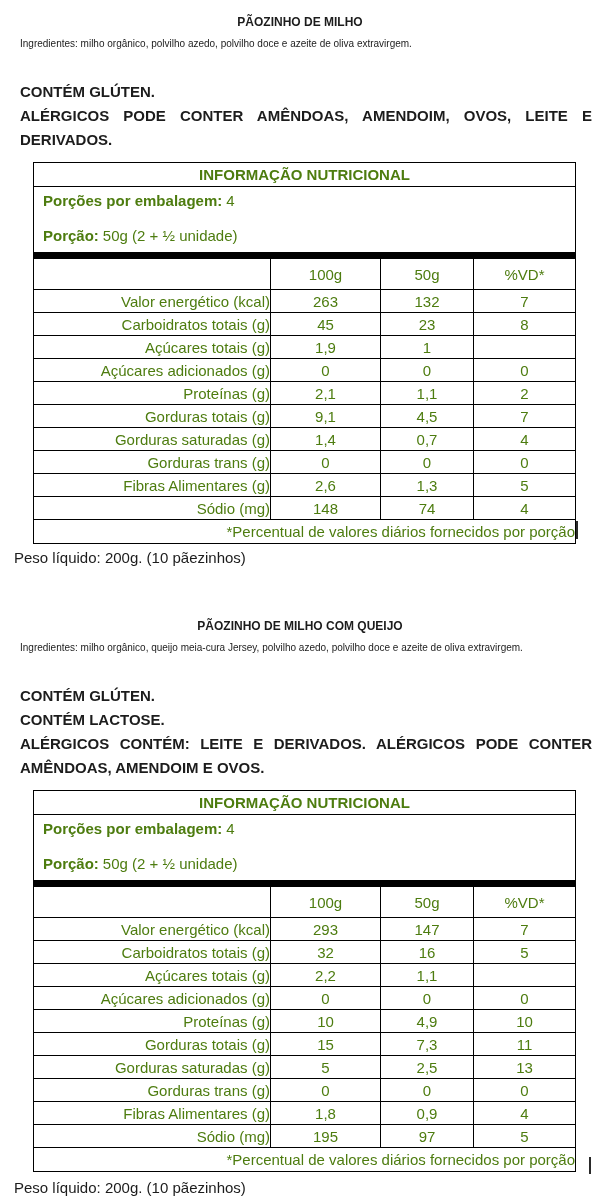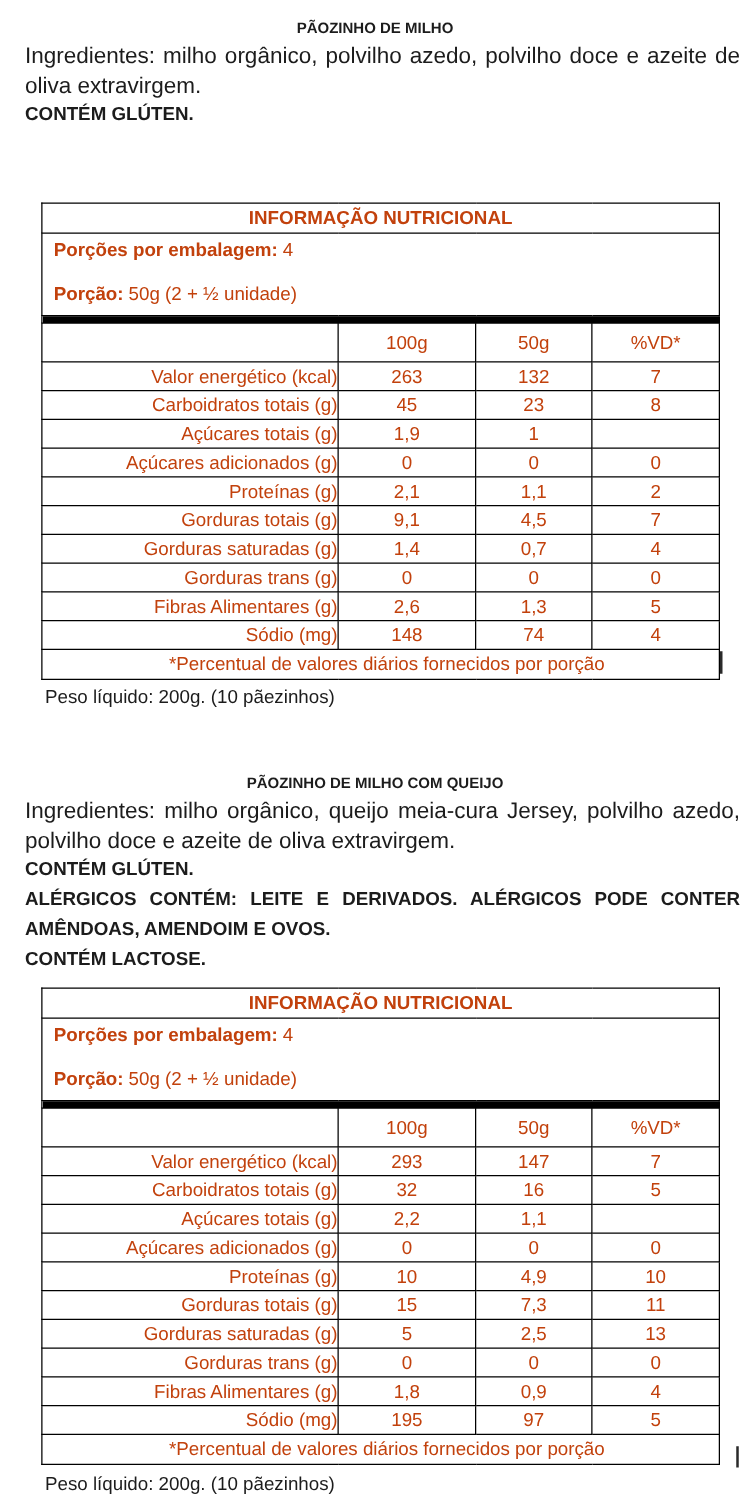--- a/index.html
+++ b/index.html
@@ -15,32 +15,32 @@
   .s1 { top: 0; }
   .s2 { top: 604px; }
 
   .p-title {
     position: absolute; top: 10px; left: 0; right: 0;
     text-align: center; font-weight: bold; font-size: 12px; line-height: 24px;
     margin: 0;
   }
   .ingredients {
     position: absolute; top: 32px; left: 20px; right: 8px;
-    font-size: 18px; line-height: 24px; text-align: justify; margin: 0;
+    font-size: 10px; line-height: 24px; text-align: justify; margin: 0;
   }
   .warnings { position: absolute; top: 80px; left: 20px; right: 8px; }
   .warning {
     margin: 0; font-weight: bold; font-size: 15px; line-height: 24px;
     text-align: justify;
   }
 
   .tbl {
     position: absolute; left: 33px; width: 542px;
     border-collapse: collapse; table-layout: fixed;
-    font-size: 15px; color: #c2410c;
+    font-size: 15px; color: #4d7c0f;
   }
   .s1 .tbl { top: 162px; }
   .s2 .tbl { top: 186px; }
   .tbl td, .tbl th { border: 1px solid #000; padding: 0; overflow: hidden; }
   .c-label { width: 237px; }
   .c-100 { width: 110px; }
   .c-50  { width: 93px; }
   .c-vd  { width: 102px; }
 
   .info-header td {
@@ -57,41 +57,42 @@
   .col-header th {
     height: 30px; font-weight: normal; text-align: center; vertical-align: middle;
     font-size: 15px;
   }
 
   .tbl tbody.rows td { height: 22px; vertical-align: middle; }
   .tbl td.lbl { text-align: right; padding-left: 12px; }
   .tbl td.lbl.indent { padding-left: 30px; }
   .tbl td.num { text-align: center; }
 
-  .footnote td { height: 23px; text-align: center; padding-left: 10px; vertical-align: middle; }
+  .footnote td { height: 23px; text-align: right; padding-left: 10px; vertical-align: middle; }
 
   .peso {
-    position: absolute; left: 36px; margin: 0;
+    position: absolute; left: 14px; margin: 0;
     font-size: 15px; line-height: 24px;
   }
   .s1 .peso { top: 546px; }
   .s2 .peso { top: 572px; }
 
   .cursor-mark { position: absolute; width: 2px; background: #2a2a2a; }
   .cursor-1 { left: 576px; top: 521px; height: 18px; }
   .cursor-2 { left: 589px; top: 1157px; height: 17px; }
 </style>
 </head>
 <body>
 
 <div class="section s1">
   <h1 class="p-title">PÃOZINHO DE MILHO</h1>
   <p class="ingredients">Ingredientes: milho orgânico, polvilho azedo, polvilho doce e azeite de oliva extravirgem.</p>
   <div class="warnings">
       <p class="warning">CONTÉM GLÚTEN.</p>
+      <p class="warning">ALÉRGICOS PODE CONTER AMÊNDOAS, AMENDOIM, OVOS, LEITE E DERIVADOS.</p>
     </div>
 
   <table class="tbl">
     <colgroup>
       <col class="c-label">
         <col class="c-100">
         <col class="c-50">
         <col class="c-vd">
     </colgroup>
     <tbody>
@@ -188,22 +189,22 @@
   </table>
 
   <p class="peso">Peso líquido: 200g. (10 pãezinhos)</p>
 </div>
 
 <div class="section s2">
   <h1 class="p-title">PÃOZINHO DE MILHO COM QUEIJO</h1>
   <p class="ingredients">Ingredientes: milho orgânico, queijo meia-cura Jersey, polvilho azedo, polvilho doce e azeite de oliva extravirgem.</p>
   <div class="warnings">
       <p class="warning">CONTÉM GLÚTEN.</p>
+      <p class="warning">CONTÉM LACTOSE.</p>
       <p class="warning">ALÉRGICOS CONTÉM: LEITE E DERIVADOS. ALÉRGICOS PODE CONTER AMÊNDOAS, AMENDOIM E OVOS.</p>
-      <p class="warning">CONTÉM LACTOSE.</p>
     </div>
 
   <table class="tbl">
     <colgroup>
       <col class="c-label">
         <col class="c-100">
         <col class="c-50">
         <col class="c-vd">
     </colgroup>
     <tbody>

